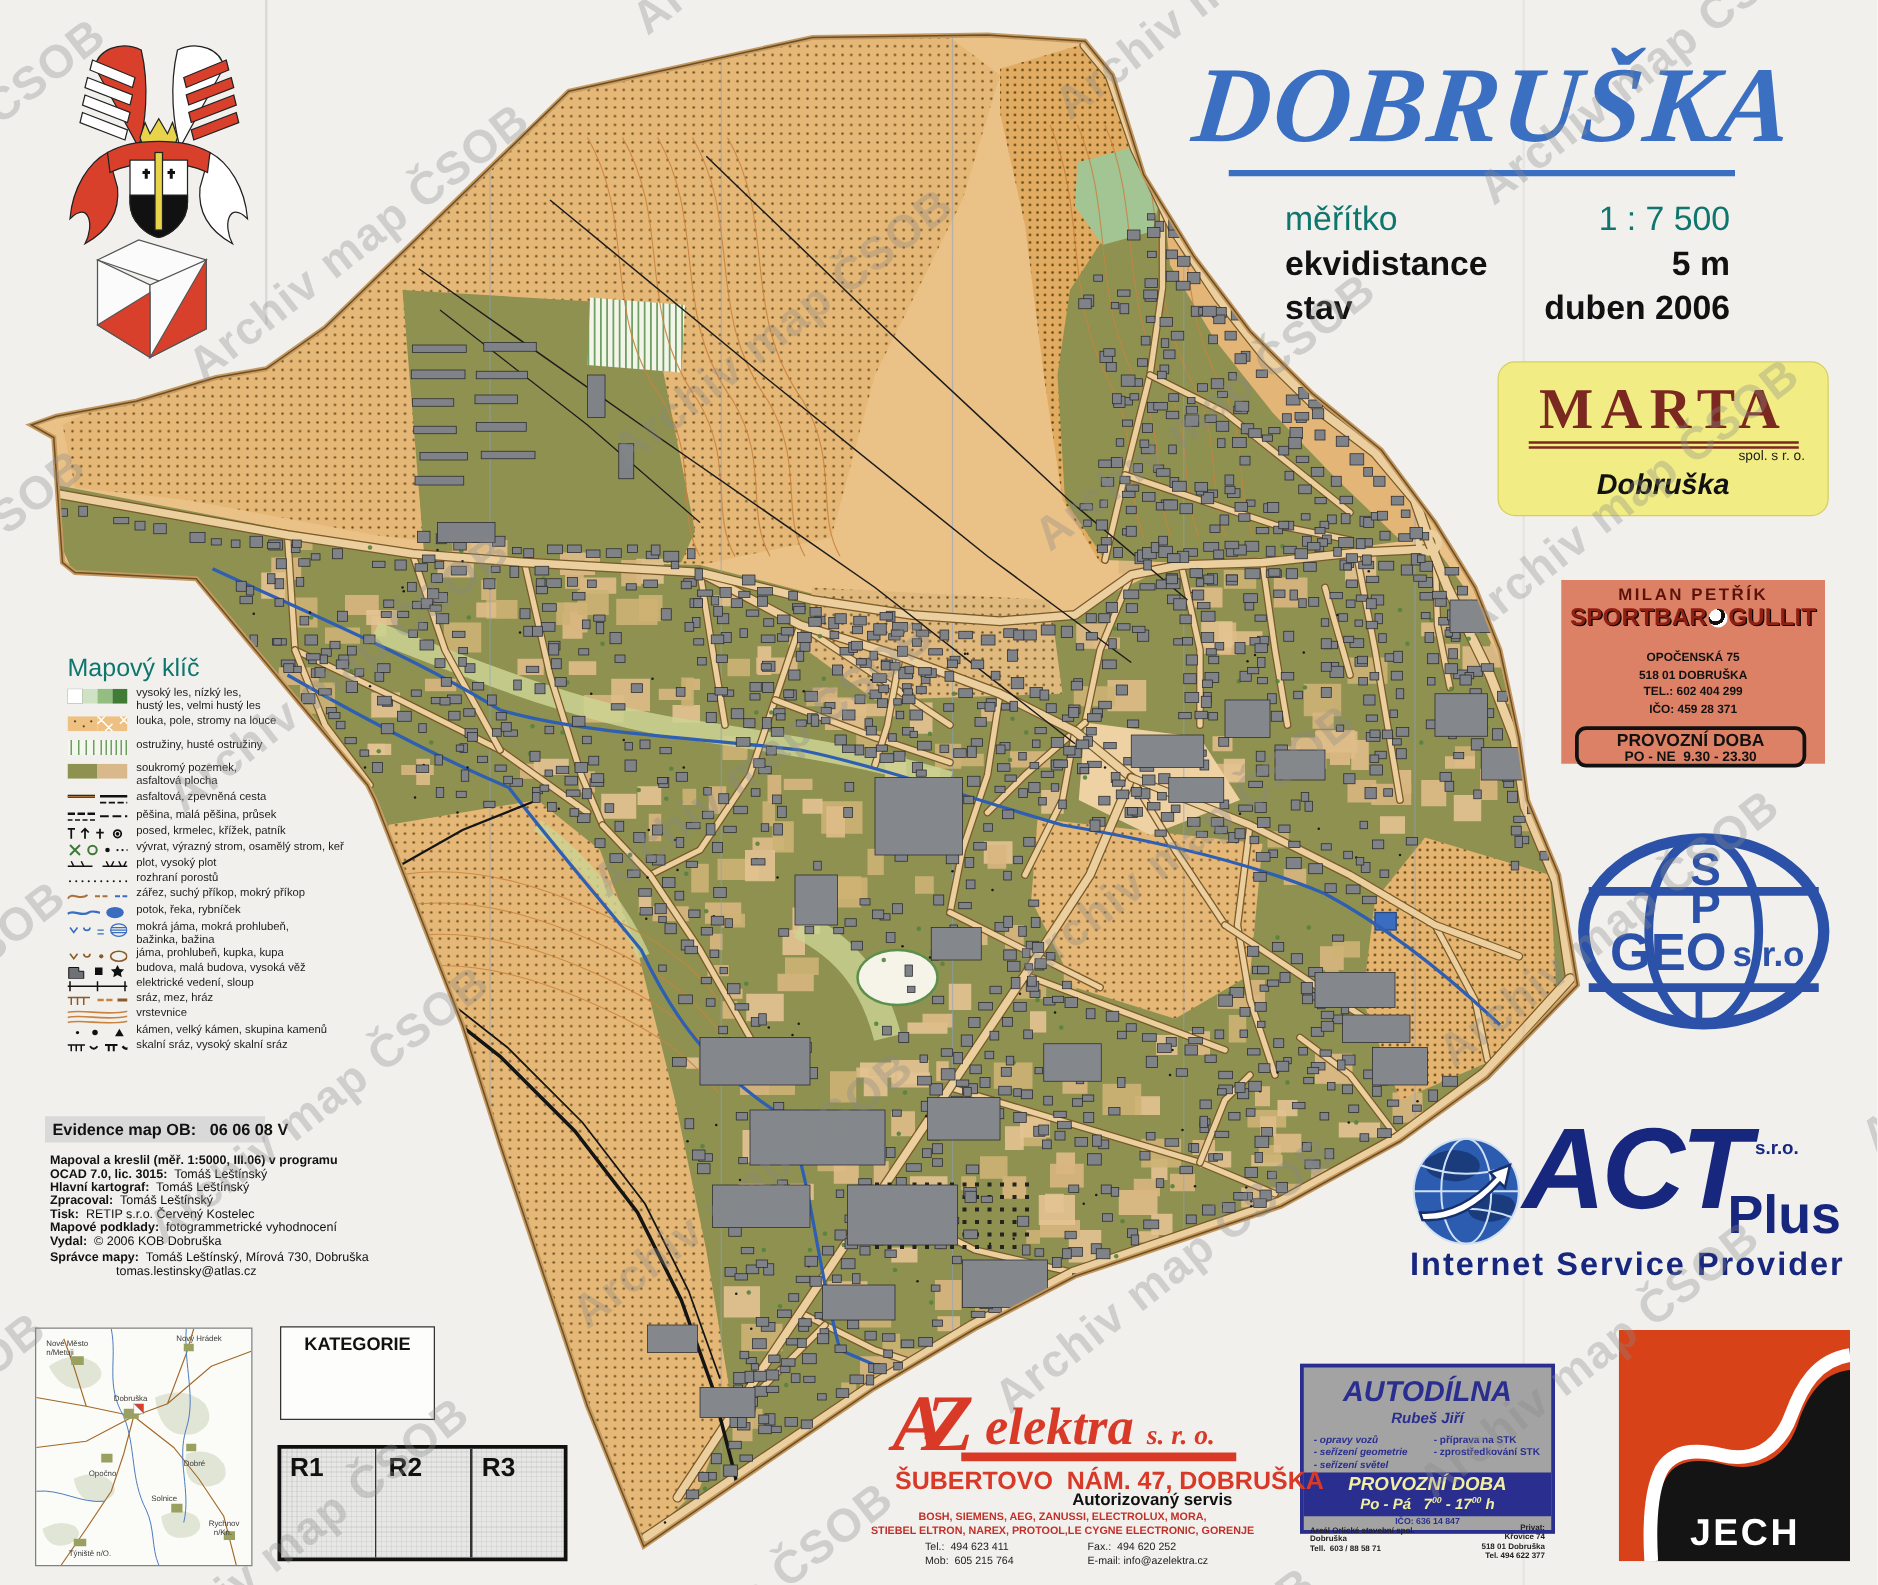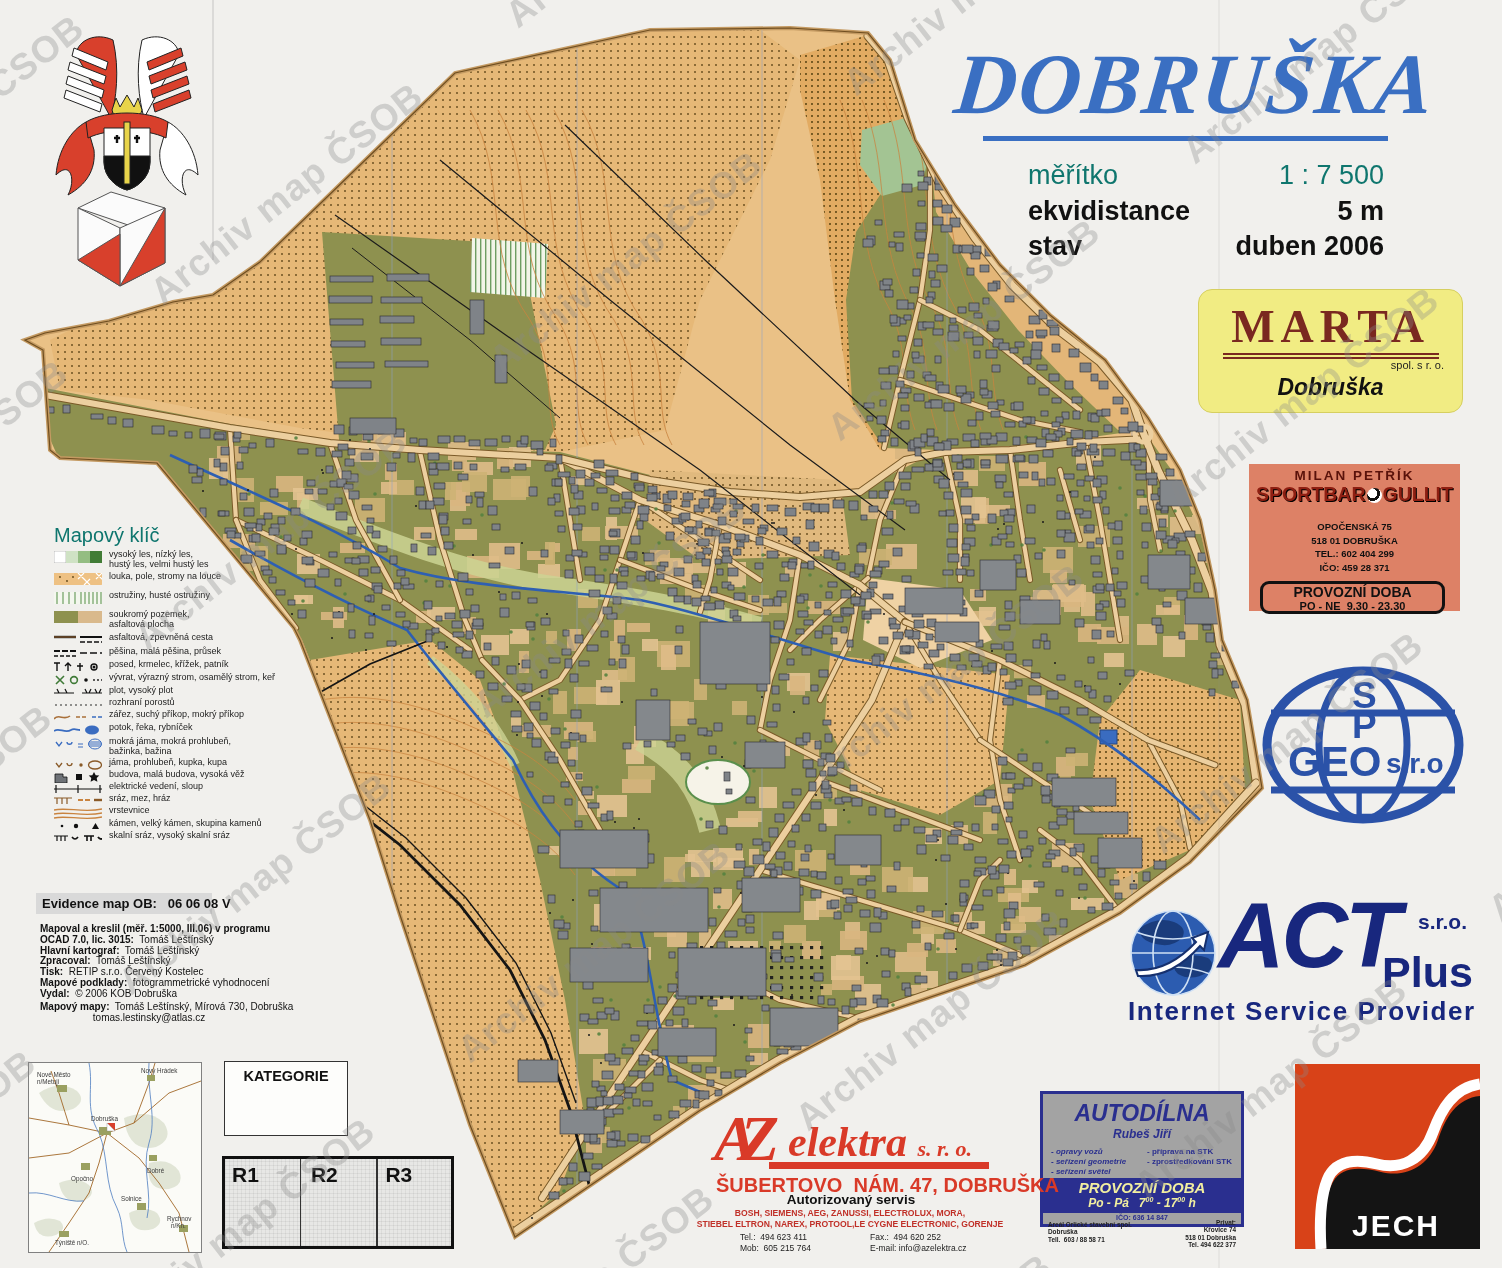--- a/index.html
+++ b/index.html
@@ -2099,21 +2099,21 @@
 <path d="M50,52 q16,-8 30,-2 q8,6 0,14 q-16,10 -30,2 q-8,-8 0,-14z" fill="#1a3c7c"></path>
 <g stroke="#cfe0f4" stroke-width="1.6" fill="none">
 <ellipse cx="45" cy="45" rx="42" ry="42"></ellipse>
           <ellipse cx="45" cy="45" rx="20" ry="42"></ellipse>
 <line x1="3" y1="45" x2="87" y2="45"></line>
           <path d="M8,24 q37,14 74,0 M8,66 q37,-14 74,0"></path>
 </g>
 <path d="M8,62 Q40,64 68,34 L64,30 L80,24 L76,42 L72,38 Q44,70 10,68 Z" fill="#fff" stroke="#16306e" stroke-width="2"></path>
 </svg>
 <div class="abs" style="left:118px;top:-4px;font-weight:bold;font-size:92px;font-style:italic;color:#18277e;letter-spacing:-3px;line-height:78px">ACT</div>
-<div class="abs" style="left:318px;top:10px;font-weight:bold;font-size:21px;color:#18277e">s.r.o.</div>
+<div class="abs" style="left:304px;top:10px;font-weight:bold;font-size:15px;color:#18277e">s.r.o.</div>
 <div class="abs" style="left:282px;top:48px;font-weight:bold;font-size:43px;color:#18277e">Plus</div>
 <div class="abs" style="left:28px;top:96px;width:352px;font-weight:bold;font-size:26px;color:#18277e;letter-spacing:1.6px;white-space:nowrap">Internet Service Provider</div>
 </div>
 
 <div class="abs" style="left:1040px;top:1091px;width:204px;height:136px;background:#a3a3a3;border:3px solid #2a2f8f;box-sizing:border-box">
 <div style="text-align:center;font-weight:bold;font-style:italic;font-size:23px;color:#2a2f8f;margin-top:6px">AUTODÍLNA</div>
 <div style="text-align:center;font-weight:bold;font-style:italic;font-size:12px;color:#2a2f8f">Rubeš Jiří</div>
 <div style="position:absolute;left:8px;top:53px;font-weight:bold;font-style:italic;font-size:8px;color:#2a2f8f;line-height:9.8px">- opravy vozů<br>- seřízení geometrie<br>- seřízení světel</div>
 <div style="position:absolute;left:104px;top:53px;font-weight:bold;font-size:8px;color:#2a2f8f;line-height:9.8px">- příprava na STK<br>- zprostředkování STK</div>
 <div style="position:absolute;left:0;top:84px;width:100%;height:35px;background:#2a2f8f">
@@ -2130,21 +2130,21 @@
 <path d="M185,32 C162,34 150,54 143,76 C134,102 112,114 86,108 C62,102 46,104 38,118 C30,132 28,152 30,185 L185,185 Z" fill="#141414"></path>
 <path d="M185,20 C158,24 146,46 138,68 C128,96 106,106 82,100 C58,94 42,98 34,112 C26,128 24,152 26,185" fill="none" stroke="#fff" stroke-width="11"></path>
 <text x="57" y="172" font-family="Liberation Sans,sans-serif" font-weight="bold" font-size="30" fill="#fff" letter-spacing="2">JECH</text>
 </svg>
 
 <div class="abs" style="left:700px;top:1100px;width:300px;height:160px">
 <div class="abs" style="left:14px;top:2px;font-family:'Liberation Serif',serif;font-weight:bold;font-style:italic;font-size:64px;color:#d93a28;letter-spacing:-4px">A<span style="font-size:46px;margin-left:-14px">-</span><span style="margin-left:-10px">Z</span></div>
 <div class="abs" style="left:88px;top:18px;font-family:'Liberation Serif',serif;font-weight:bold;font-style:italic;font-size:42px;color:#d93a28">elektra <span style="font-size:22px">s. r. o.</span></div>
 <div class="abs" style="left:69px;top:62px;width:220px;height:7px;background:#d93a28"></div>
 <div class="abs" style="left:16px;top:74px;width:270px;text-align:center;font-weight:bold;font-size:20px;color:#d93a28;white-space:nowrap">ŠUBERTOVO&nbsp; NÁM. 47, DOBRUŠKA</div>
-<div class="abs" style="left:16px;top:92px;width:270px;text-align:center;font-weight:bold;font-size:13.5px;color:#111">Autorizovaný servis</div>
+<div class="abs" style="left:16px;top:92px;width:270px;text-align:right;font-weight:bold;font-size:13.5px;color:#111">Autorizovaný servis</div>
 <div class="abs" style="left:-30px;top:108px;width:360px;text-align:center;font-weight:bold;font-size:8.6px;color:#c03028;line-height:10.5px;white-space:nowrap">BOSH, SIEMENS, AEG, ZANUSSI, ELECTROLUX, MORA,<br>STIEBEL ELTRON, NAREX, PROTOOL,LE CYGNE ELECTRONIC, GORENJE</div>
 <div class="abs" style="left:40px;top:132px;font-size:8.5px;color:#222;line-height:11px">Tel.:&nbsp;&nbsp;494 623 411<br>Mob:&nbsp;&nbsp;605 215 764</div>
 <div class="abs" style="left:170px;top:132px;font-size:8.5px;color:#222;line-height:11px">Fax.:&nbsp;&nbsp;494 620 252<br>E-mail:&nbsp;info@azelektra.cz</div>
 </div>
 
 <div class="abs" style="left:54px;top:524px;font-size:20px;color:#0f766e">Mapový klíč</div>
 
 <div style="position:absolute;left:54px;top:551px;width:300px;height:20px">
 <svg width="48" height="12" viewBox="0 0 48 12" style="position:absolute;left:0;top:0px">
         <rect x="0" y="0" width="12" height="12" fill="#fff" stroke="#999" stroke-width="0.6"></rect>
@@ -2355,21 +2355,21 @@
 <div class="abs" style="left:40px;top:924px;font-size:10px;line-height:10.8px;color:#111;white-space:nowrap">
 <b>Mapoval a kreslil (měř. 1:5000, III.06) v programu</b><br>
 <b>OCAD 7.0, lic. 3015:</b>&nbsp; Tomáš Leštínský<br>
 <b>Hlavní kartograf:</b>&nbsp; Tomáš Leštínský<br>
 <b>Zpracoval:</b>&nbsp; Tomáš Leštínský<br>
 <b>Tisk:</b>&nbsp; RETIP s.r.o. Červený Kostelec<br>
 <b>Mapové podklady:</b>&nbsp; fotogrammetrické vyhodnocení<br>
 <b>Vydal:</b>&nbsp; © 2006 KOB Dobruška</div>
 
 <div class="abs" style="left:40px;top:1001px;font-size:10px;line-height:11px;color:#111;white-space:nowrap">
-<b>Mapový mapy:</b>&nbsp; Tomáš Leštínský, Mírová 730, Dobruška<br>
+<b>Správce mapy:</b>&nbsp; Tomáš Leštínský, Mírová 730, Dobruška<br>
 &nbsp;&nbsp;&nbsp;&nbsp;&nbsp;&nbsp;&nbsp;&nbsp;&nbsp;&nbsp;&nbsp;&nbsp;&nbsp;&nbsp;&nbsp;&nbsp;&nbsp;&nbsp; tomas.lestinsky@atlas.cz</div>
 
 <svg width="172" height="189" viewBox="0 0 172 189" style="position:absolute;left:28px;top:1062px;background:#fbfbf7;border:1px solid #808080">
 <g opacity="0.55" fill="#ccd4bc">
 <path d="M10,30 q20,-14 38,-2 q10,10 -4,18 q-22,8 -34,-16z"></path>
 <path d="M95,55 q25,-10 40,5 q10,16 -8,24 q-28,6 -32,-29z"></path>
 <path d="M120,100 q20,-6 30,8 q6,14 -10,18 q-24,2 -20,-26z"></path>
 <path d="M30,120 q18,-8 30,2 q8,10 -6,16 q-20,4 -24,-18z"></path>
 <path d="M100,150 q16,-8 28,0 q8,10 -4,16 q-22,6 -24,-16z"></path>
 <path d="M5,160 q14,-8 26,-2 q8,8 -4,14 q-18,6 -22,-12z"></path>

